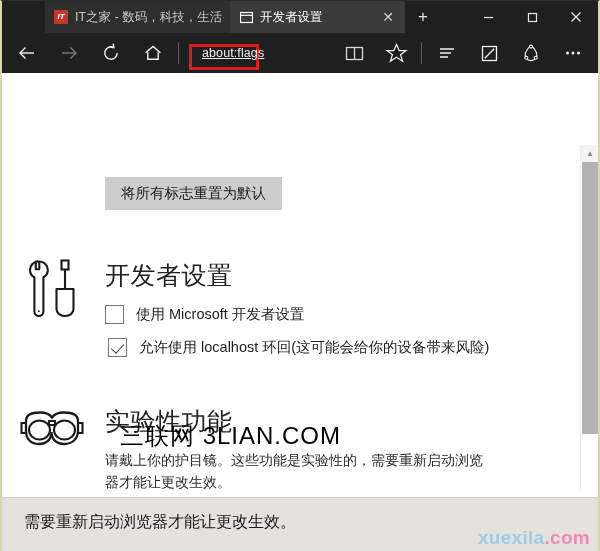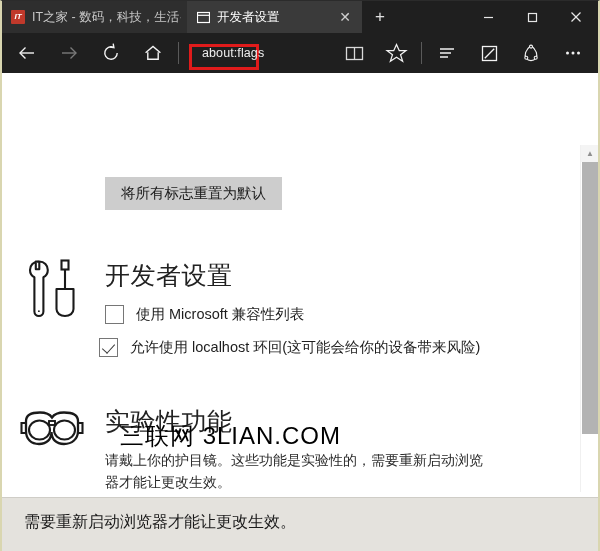--- a/index.html
+++ b/index.html
@@ -31,21 +31,21 @@
     height: 32px;
     display: flex;
     align-items: center;
     padding: 0 6px 0 9px;
     gap: 7px;
     color: #c8c8c8;
     font-size: 12.5px;
     white-space: nowrap;
     overflow: hidden;
   }
-  .tab.inactive { width: 185px; background: #2e2e2e; }
+  .tab.inactive { width: 185px; background: #2e2e2e; margin-left: 43px; }
   .tab.active { width: 175px; background: #3a3a3a; color: #ffffff; }
   .tab-favicon {
     width: 14px; height: 14px;
     flex: 0 0 14px;
     display: flex; align-items: center; justify-content: center;
   }
   .favicon-it {
     width: 14px; height: 14px;
     background: #c0392b;
     color: #fff;
@@ -123,20 +123,21 @@
     border: 3px solid #e01b1b;
     pointer-events: none;
   }
   #url-text {
     color: #ededed;
     font-size: 12.5px;
     letter-spacing: 0.1px;
     position: relative;
     z-index: 2;
     padding-left: 4px;
+    text-decoration: underline;
   }
   #toolbar-right {
     margin-left: auto;
     display: flex;
     align-items: center;
   }
 
   
   #content {
     position: absolute;
@@ -204,21 +205,21 @@
     border: solid #3c3c3c;
     border-width: 0 1.6px 1.6px 0;
     transform: rotate(42deg);
   }
   .clabel {
     font-size: 14.5px;
     color: #1e1e1e;
     white-space: nowrap;
   }
   #row-compat { left: 103px; top: 232px; }
-  #row-localhost { left: 97px; top: 265px; }
+  #row-localhost { left: 106px; top: 265px; }
 
   #exp-desc {
     position: absolute;
     left: 103px; top: 377px;
     width: 390px;
     font-size: 14px;
     color: #2b2b2b;
     line-height: 1.55;
   }
 
@@ -421,21 +422,21 @@
           <rect x="37.5" y="3.5" width="7" height="9" fill="none" stroke="#1a1a1a" stroke-width="2.1"></rect>
           <line x1="41" y1="12.5" x2="41" y2="32" stroke="#1a1a1a" stroke-width="2.1"></line>
           <path d="M32.5 32 L49.5 32 L49.5 52 C49.5 56.2 45.8 59 41 59 C36.2 59 32.5 56.2 32.5 52 Z" fill="none" stroke="#1a1a1a" stroke-width="2.1" stroke-linejoin="round"></path>
         </svg>
       </div>
 
       <div class="section-title" id="title-dev">开发者设置</div>
 
       <div class="checkrow" id="row-compat">
         <span class="cbox"></span>
-        <span class="clabel">使用 Microsoft 兼容性列表</span>
+        <span class="clabel">使用 Microsoft 开发者设置</span>
       </div>
 
       <div class="checkrow" id="row-localhost">
         <span class="cbox checked"></span>
         <span class="clabel">允许使用 localhost 环回(这可能会给你的设备带来风险)</span>
       </div>
 
       <div class="section-icon" id="icon-goggles">
         <svg width="72" height="44" viewBox="0 0 72 44">
           <path d="M10 12 C10 6 16 3.5 24 3.5 C30 3.5 34 5.5 36 8.5 C38 5.5 42 3.5 48 3.5 C56 3.5 62 6 62 12 L62 22 C62 30 56 35 48 35 C40 35 35.5 30 35.5 23 C35.5 30 31 35 23 35 C15 35 10 30 10 22 Z" fill="none" stroke="#1a1a1a" stroke-width="2.3"></path>
@@ -456,15 +457,18 @@
     </div>
 
     <div id="scrollbar">
       <div id="sb-up">▲</div>
       <div id="sb-thumb"></div>
     </div>
   </div>
 
   <div id="statusbar">
     <div id="status-text">需要重新启动浏览器才能让更改生效。</div>
+    <div id="watermark-xuexila">
+      <span class="wm-blue">xuexila</span><span class="wm-pink">.com</span>
+    </div>
   </div>
 
 </div>
 
 </body></html>

